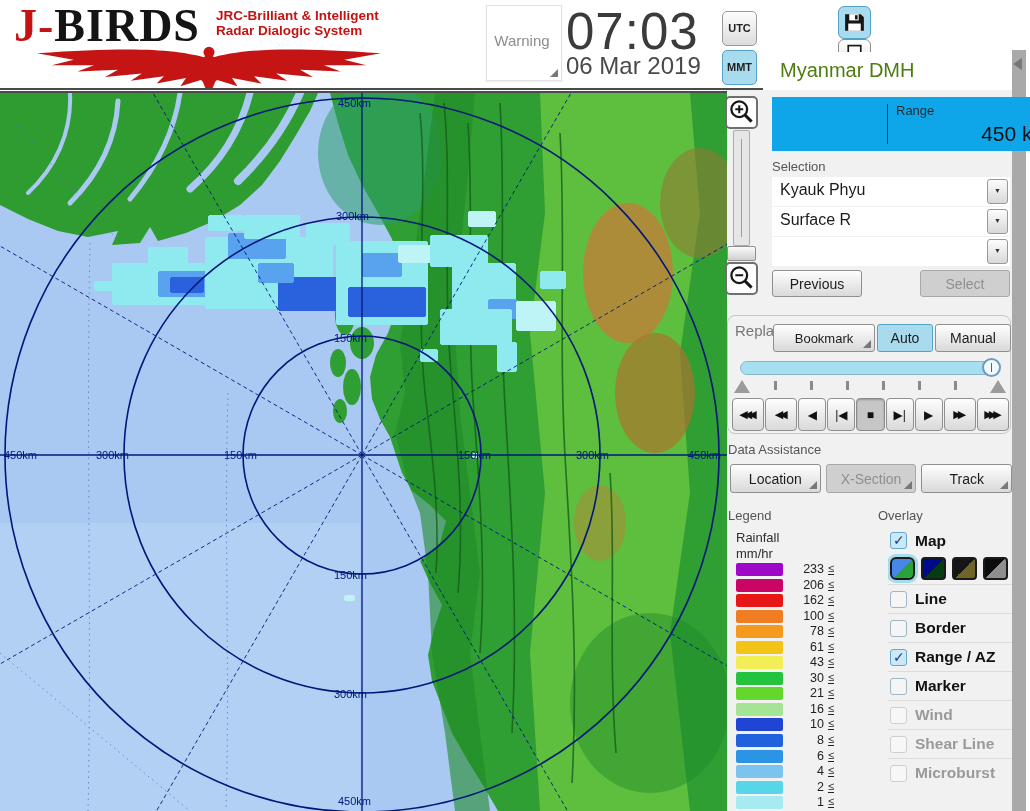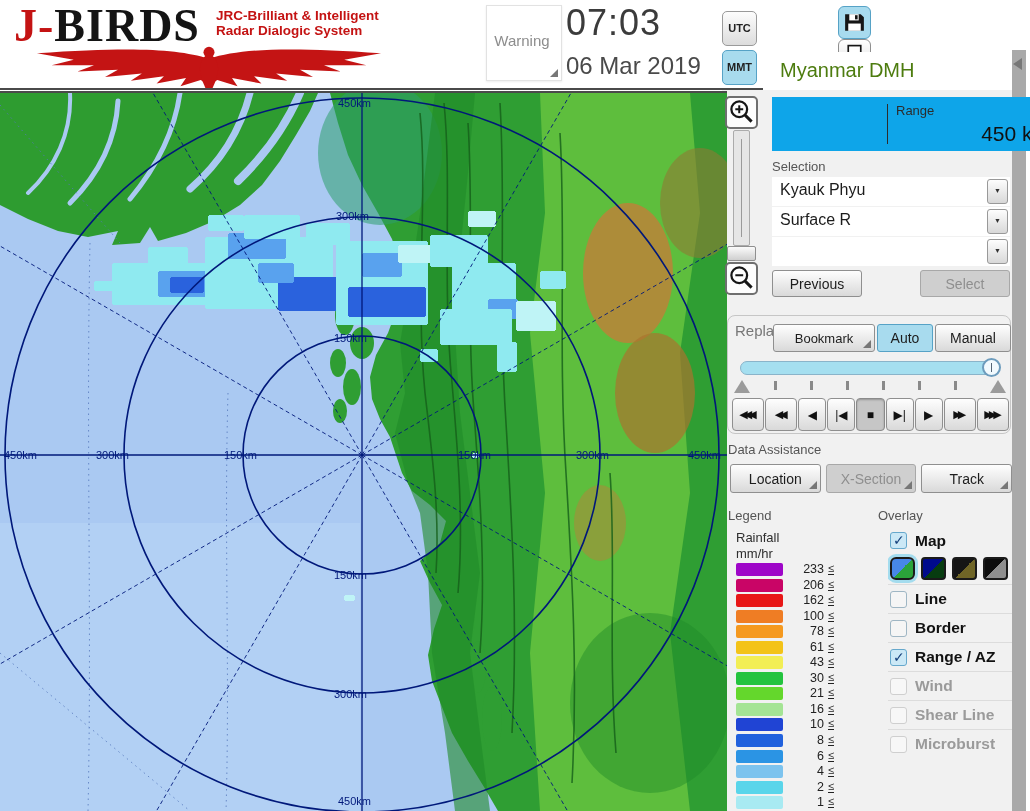--- a/index.html
+++ b/index.html
@@ -20,21 +20,21 @@
   #eagle { position:absolute; left:6px; top:42px; }
 
   #warning-box { position:absolute; left:486px; top:5px; width:76px; height:76px; background:#fff;
     border:1px solid #e2e2e2; box-shadow:0 1px 2px rgba(0,0,0,.08); }
   #warning-box span { position:absolute; left:0; right:4px; top:26px; text-align:center;
     color:#8d8d8d; font-size:15px; }
   .fold::after { content:""; position:absolute; right:3px; bottom:3px; width:0; height:0;
     border-left:8px solid transparent; border-bottom:8px solid #777; }
 
   #clock { position:absolute; left:558px; top:0; width:170px; height:90px; }
-  #clock .time { position:absolute; left:8px; top:2px; font-size:36px; color:#3b3b3b; letter-spacing:1px; }
+  #clock .time { position:absolute; left:8px; top:2px; font-size:51px; color:#3b3b3b; letter-spacing:1px; }
   #clock .date { position:absolute; left:8px; top:52px; font-size:24px; color:#4a4a4a; }
 
   .tz-btn { position:absolute; left:722px; width:35px; height:35px; border:1px solid #9a9a9a;
     border-radius:5px; background:linear-gradient(#fdfdfd,#dcdcdc); font-size:11px; font-weight:bold;
     color:#222; text-align:center; line-height:33px; cursor:pointer; }
   #utc-btn { top:11px; }
   #mmt-btn { top:50px; }
   .tz-btn.sel { background:#a8dbee; border-color:#56a2c6; }
 
   #toolbar { position:absolute; left:838px; top:6px; }
@@ -391,20 +391,24 @@
         <span class="ov-label">Line</span>
       </div>
       <div class="ov-row">
         <span class="cb"></span>
         <span class="ov-label">Border</span>
       </div>
       <div class="ov-row">
         <span class="cb checked"></span>
         <span class="ov-label">Range / AZ</span>
       </div>
+      <div class="ov-row">
+        <span class="cb"></span>
+        <span class="ov-label">Marker</span>
+      </div>
       <div class="ov-row disabled">
         <span class="cb"></span>
         <span class="ov-label">Wind</span>
       </div>
       <div class="ov-row disabled">
         <span class="cb"></span>
         <span class="ov-label">Shear Line</span>
       </div>
       <div class="ov-row disabled">
         <span class="cb"></span>

